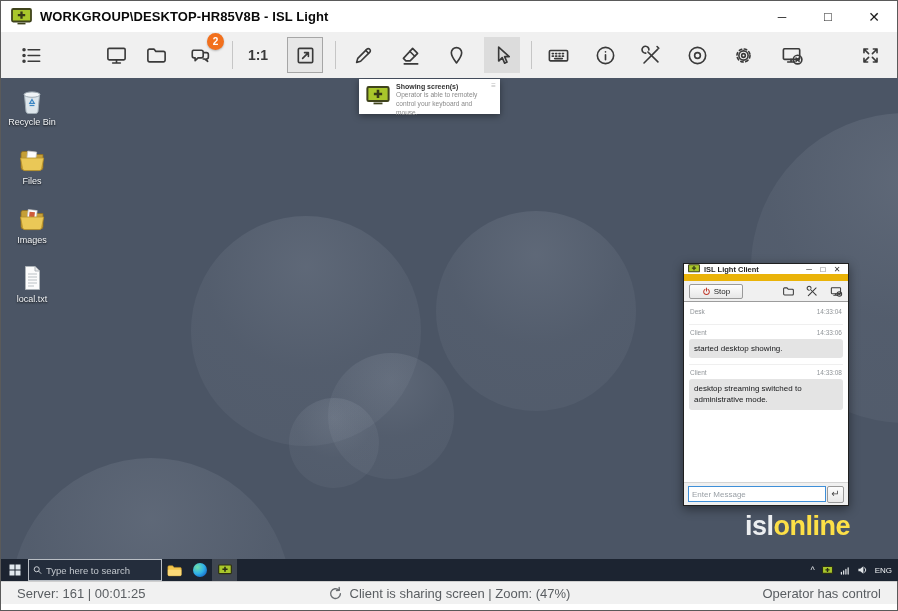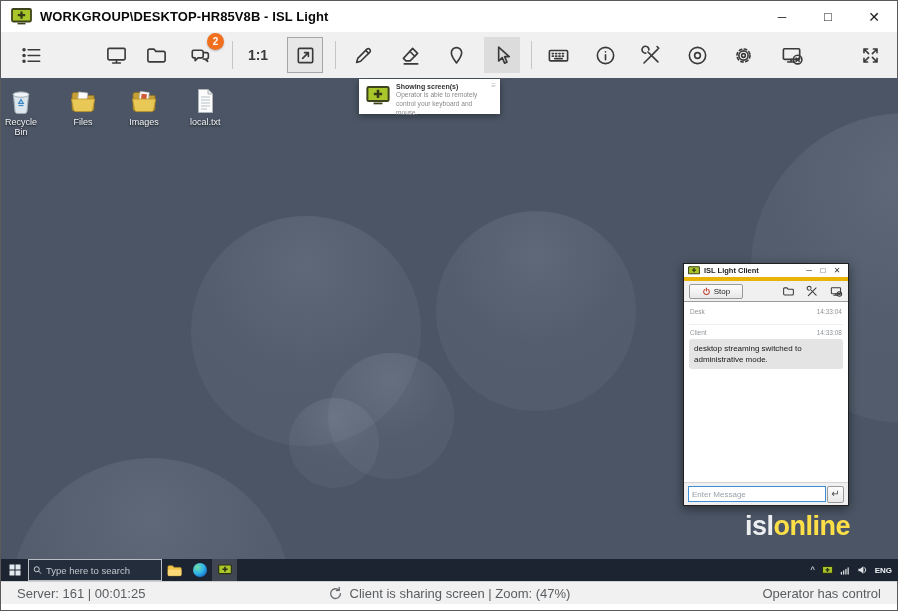--- a/index.html
+++ b/index.html
@@ -21,34 +21,34 @@
   .tsep { position:absolute; top:9px; width:1px; height:28px; background:#c6c6c6; }
   .ticon { width:23px; height:23px; }
   .ticon path, .ticon rect, .ticon circle, .ticon ellipse { stroke:#3a3a3a; fill:none; stroke-width:1.7; stroke-linecap:round; stroke-linejoin:round; }
   .scale-label { font-size:14px; font-weight:700; color:#3a3a3a; }
   .chat-badge { position:absolute; top:-4px; right:-6px; width:17px; height:17px; background:#f2701d; border-radius:50%; color:#fff; font-size:10px; font-weight:700; display:flex; align-items:center; justify-content:center; box-shadow:0 1px 2px rgba(0,0,0,.25); }
 
   
   .desktop { position:absolute; left:0; top:77px; width:898px; height:503px; background:#4b5565; overflow:hidden; }
   .bgcircle { position:absolute; border-radius:50%; background:radial-gradient(circle at 50% 22%, rgba(225,233,245,.13), rgba(225,233,245,.055) 48%, rgba(225,233,245,.045) 100%); }
 
-  .dicons { position:absolute; left:4px; top:8px; width:54px; display:flex; flex-direction:row; gap:31px; }
+  .dicons { position:absolute; left:4px; top:8px; width:54px; display:flex; flex-direction:column; gap:17px; }
   .dicon { display:flex; flex-direction:column; align-items:center; }
   .dicon .lbl { margin-top:2px; font-size:9px; color:#f2f4f6; text-shadow:0 1px 2px rgba(0,0,0,.85); text-align:center; line-height:1.1; }
 
   
   .tooltip { position:absolute; left:358px; top:1px; width:141px; height:35px; background:#fff; box-shadow:0 2px 7px rgba(0,0,0,.4); display:flex; padding:4px 5px; }
   .tooltip .ticon-wrap { margin:3px 6px 0 2px; }
   .tooltip .tt-title { font-size:7px; font-weight:700; color:#333; }
   .tooltip .tt-body { font-size:6.6px; color:#8a8a8a; line-height:1.35; margin-top:1px; }
   .tooltip .tt-menu { position:absolute; right:4px; top:2px; font-size:8px; color:#b8b8b8; }
 
   
   .clientwin { position:absolute; left:682px; top:185px; width:166px; height:243px; background:#fff; border:1px solid #1f1f1f; display:flex; flex-direction:column; box-shadow:0 3px 10px rgba(0,0,0,.45); }
-  .cw-titlebar { height:17px; background:#fff; display:flex; align-items:center; padding:0 4px; border-bottom:4px solid #eab308; }
+  .cw-titlebar { height:17px; background:#fff; display:flex; align-items:center; padding:0 4px; border-bottom:7px solid #eab308; }
   .cw-title { font-size:7.5px; font-weight:700; color:#1d1d1d; margin-left:4px; flex:1; }
   .cw-btn { width:14px; text-align:center; font-size:8px; color:#333; }
   .cw-toolbar { height:21px; background:#f0f0f0; border-bottom:1px solid #9c9c9c; display:flex; align-items:center; padding:0 5px; }
   .stop-btn { display:flex; align-items:center; gap:3px; width:54px; height:15px; justify-content:center; background:linear-gradient(#fdfdfd,#e7e7e7); border:1px solid #9a9a9a; border-radius:2px; font-size:8px; color:#222; }
   .cw-ticons { margin-left:auto; display:flex; gap:11px; align-items:center; }
   .cticon { width:13px; height:13px; }
   .cticon path, .cticon rect, .cticon circle { stroke:#3a3a3a; fill:none; stroke-width:1.9; stroke-linecap:round; stroke-linejoin:round; }
   .cw-chat { flex:1; background:#fff; padding:2px 5px; overflow:hidden; }
   .msg { padding-top:3px; }
   .msg + .msg { border-top:1px solid #efefef; margin-top:6px; }
@@ -69,21 +69,21 @@
   
   .taskbar { position:absolute; left:0; bottom:0; width:100%; height:22px; background:#1c2431; display:flex; align-items:stretch; }
   .tb-start { width:27px; display:flex; align-items:center; justify-content:center; }
   .tb-search { width:134px; background:#242d3c; border:1px solid #b9bec4; display:flex; align-items:center; padding:0 4px; gap:4px; }
   .tb-search input { background:transparent; border:none; outline:none; font-size:9.5px; color:#cdd2d8; width:100%; font-family:"Liberation Sans",sans-serif; }
   .tb-search input::placeholder { color:#c3c8ce; }
   .tb-app { width:25px; display:flex; align-items:center; justify-content:center; }
   .tb-app.active { background:rgba(255,255,255,.16); }
   .tb-tray { margin-left:auto; display:flex; align-items:center; gap:7px; padding-right:7px; }
   .tray-item { color:#e3e7ea; font-size:9px; display:flex; align-items:center; }
-  .tray-eng { font-size:8px; font-weight:700; color:#eef1f3; }
+  .tray-eng { font-size:8px; font-weight:400; color:#eef1f3; }
 
   
   .statusbar { position:absolute; left:0; top:580px; width:100%; height:23px; background:#f1f1f1; border-top:1px solid #cfcfcf; display:flex; align-items:center; font-size:13px; color:#595d61; }
   .sb-left { position:absolute; left:16px; }
   .sb-center { position:absolute; left:0; right:0; display:flex; align-items:center; justify-content:center; gap:7px; }
   .sb-right { position:absolute; right:16px; }
 </style>
 </head>
 <body>
 
@@ -340,20 +340,27 @@
       <div class="cw-chat">
         <div class="msg">
           <div class="msg-head">
             <span>Desk</span>
             <span>14:33:04</span>
           </div>
         </div>
         <div class="msg">
           <div class="msg-head">
             <span>Client</span>
+            <span>14:33:06</span>
+          </div>
+          <div class="bubble gray">started desktop showing.</div>
+        </div>
+        <div class="msg">
+          <div class="msg-head">
+            <span>Client</span>
             <span>14:33:08</span>
           </div>
           <div class="bubble gray">desktop streaming switched to administrative mode.</div>
         </div>
       </div>
 
       <div class="cw-inputrow">
         <input class="cw-input" type="text" placeholder="Enter Message" style="">
         <div class="send-btn">↵</div>
       </div>

